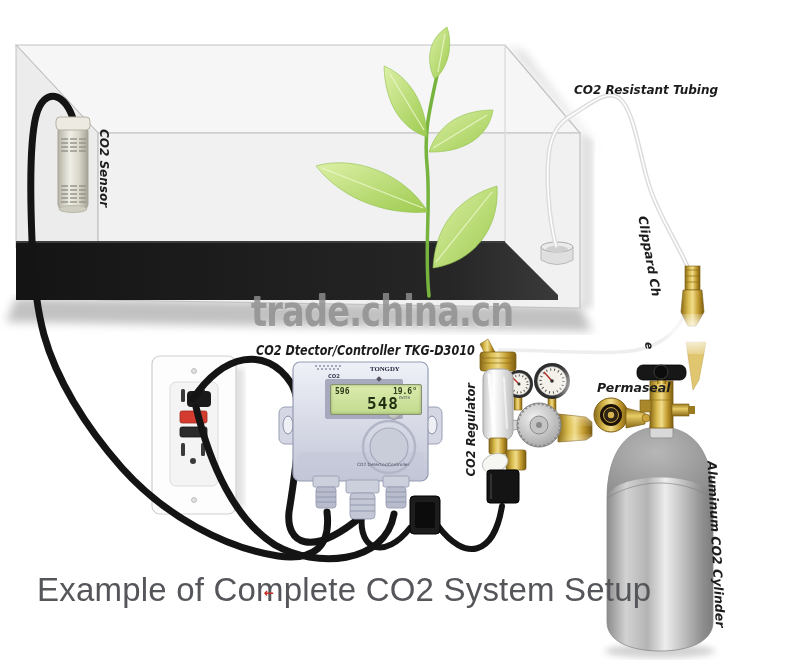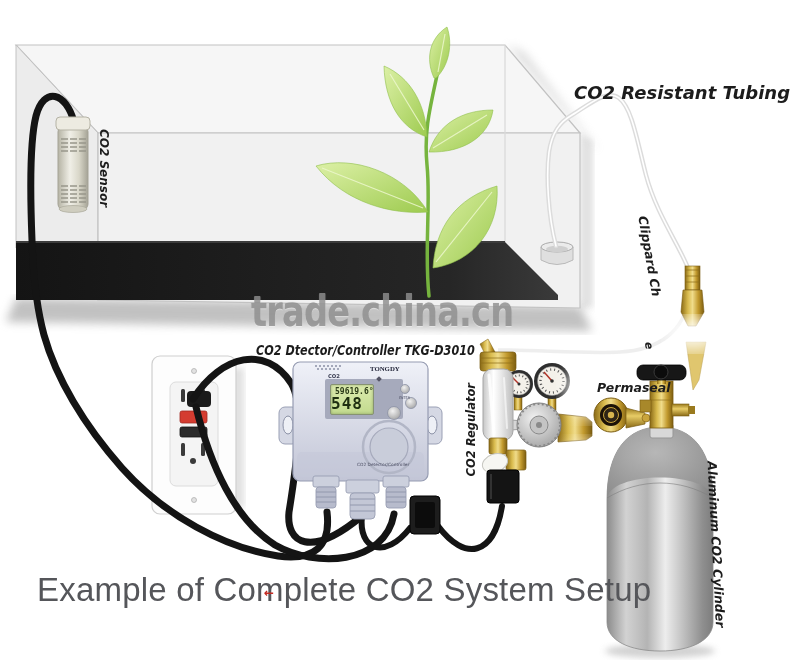--- a/index.html
+++ b/index.html
@@ -9,21 +9,21 @@
   .lbl{position:absolute;font-family:"DejaVu Sans",sans-serif;font-style:italic;
        font-weight:bold;color:#1c1c1c;white-space:nowrap;line-height:1;}
   .lbl.rot{text-align:center;}
   .watermark{position:absolute;left:251px;top:289px;font-family:"DejaVu Sans",sans-serif;
        font-weight:bold;font-size:42px;line-height:1.1;color:#8f8f8f;opacity:.82;
        letter-spacing:-1px;transform:scaleX(.80);transform-origin:left top;white-space:nowrap;
        text-shadow:0 1px 1px rgba(255,255,255,.55), 0 0 1px rgba(90,90,90,.4);}
   .caption{position:absolute;left:37px;top:571px;font-family:"Liberation Sans",sans-serif;
        font-size:33px;color:#55565a;white-space:nowrap;letter-spacing:.2px;}
   .tiny{position:absolute;white-space:nowrap;line-height:1;transform-origin:left top;}
-  .lcd{position:absolute;left:330px;top:384px;width:44px;height:31px;box-sizing:border-box;
+  .lcd{position:absolute;left:330px;top:384px;width:92px;height:31px;box-sizing:border-box;
        background:linear-gradient(#dcebae,#c2da8e);border:1px solid #869272;border-radius:2px;
        box-shadow:inset 0 0 3px rgba(40,60,20,.35);
        font-family:"DejaVu Sans Mono",monospace;color:#2c3c18;}
   .lcd-row1{display:flex;justify-content:space-between;padding:2px 4px 0 4px;
        font-size:8px;font-weight:bold;}
   .lcd-main{text-align:right;padding-right:22px;font-size:16px;font-weight:bold;
        letter-spacing:1px;margin-top:-2px;color:#1e2e10;}
   .cursor-art{position:absolute;left:264px;top:587px;font-size:12px;line-height:1;
        color:#c32a22;font-weight:bold;}
 </style>
@@ -287,21 +287,21 @@
     <rect x="657" y="374" width="9" height="10" fill="url(#brassV)"></rect>
     <rect x="637" y="365" width="49" height="15" rx="6" fill="#171717" stroke="#000" stroke-width=".8"></rect>
     <circle cx="661" cy="372" r="7" fill="#0c0c0c" stroke="#3a3a3a" stroke-width="1"></circle>
   </g>
 </svg>
 
   <div class="watermark">trade.china.cn</div>
 
   <div class="lbl rot" style="left:54px;top:162px;width:100px;font-size:12px;transform:rotate(90deg);">CO2 Sensor</div>
 
-  <div class="lbl" style="left:574px;top:84px;font-size:18px;">CO2 Resistant Tubing</div>
+  <div class="lbl" style="left:574px;top:84px;font-size:12px;">CO2 Resistant Tubing</div>
 
   <div class="lbl rot" style="left:603px;top:250px;width:92px;font-size:12.5px;transform:rotate(80deg);">Clippard Ch</div>
   <div class="lbl" style="left:645px;top:340px;font-size:11px;transform:rotate(80deg);">e</div>
 
   <div class="lbl" style="left:256px;top:343px;font-size:14px;transform:scaleX(.8);transform-origin:left top;">CO2 Dtector/Controller TKG-D3010</div>
 
   <div class="lbl rot" style="left:412px;top:424px;width:120px;font-size:11.5px;transform:rotate(-90deg);">CO2 Regulator</div>
 
   <div class="lbl" style="left:597px;top:382px;font-size:12.5px;">Permaseal</div>
 

